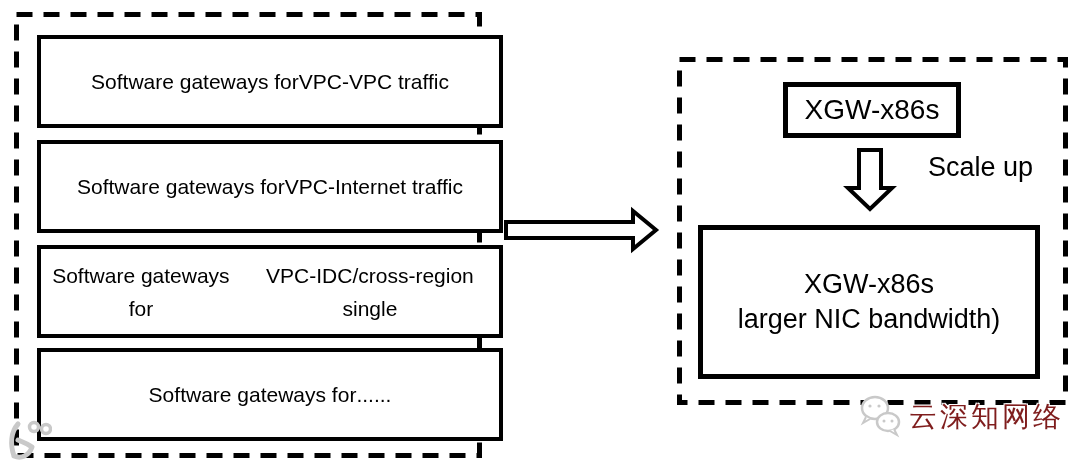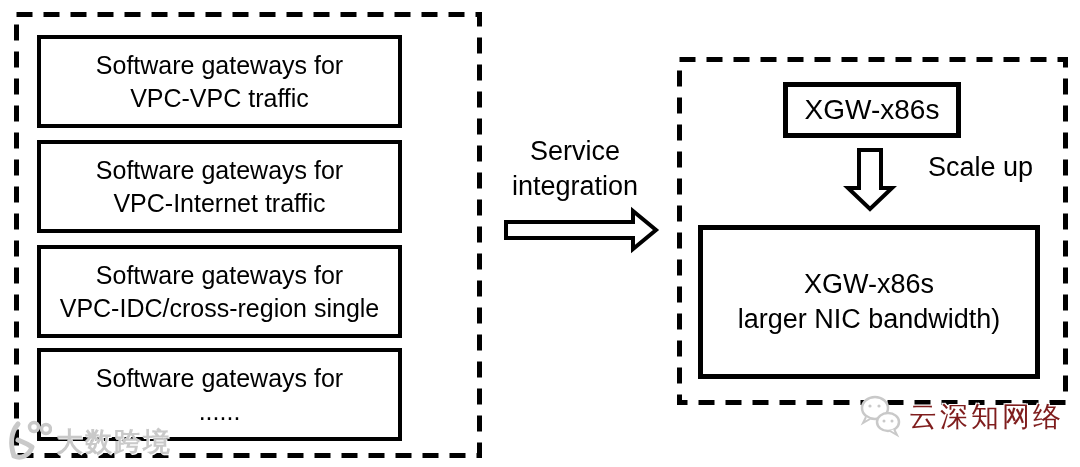--- a/index.html
+++ b/index.html
@@ -14,31 +14,31 @@
   }
   .svg-layer {
     position: absolute;
     left: 0; top: 0;
     width: 1080px; height: 467px;
     z-index: 1;
   }
   .gw-box {
     position: absolute;
     left: 37px;
-    width: 365px;
+    width: 466px;
     height: 93px;
     border: 4px solid #000;
     box-sizing: border-box;
     background: #ffffff;
     display: flex;
-    flex-direction: column;
+    flex-direction: row;
     justify-content: center;
     align-items: center;
     text-align: center;
-    font-size: 25px;
+    font-size: 21px;
     line-height: 33px;
     z-index: 2;
   }
   .gw-box-1 { top: 35px; }
   .gw-box-2 { top: 140px; }
   .gw-box-3 { top: 245px; }
   .gw-box-4 { top: 348px; }
   .connector-label {
     position: absolute;
     left: 494px;
@@ -148,45 +148,40 @@
   </div>
   <div class="gw-box gw-box-3">
     <div>Software gateways for</div>
     <div>VPC-IDC/cross-region single</div>
   </div>
   <div class="gw-box gw-box-4">
     <div>Software gateways for</div>
     <div>......</div>
   </div>
 
-  <div class="connector-label">
-    <div>Service</div>
-    <div>integration</div>
-  </div>
 
   <div class="top-box">
     <span>XGW-x86s</span>
   </div>
 
   <div class="scale-label">Scale up</div>
 
   <div class="bottom-box">
     <div>XGW-x86s</div>
     <div>larger NIC bandwidth)</div>
   </div>
 
   <div class="wm-left">
     <span>
       <svg width="48" height="44" viewBox="0 0 48 44">
         <path d="M14 6 C7 14 6 26 10 38 M10 38 C17 41 25 38 28 29 M28 29 C23 25 18 24 14 22" fill="none" stroke="#c9c9c9" stroke-width="5" stroke-linecap="round"></path>
         <circle cx="30" cy="9" r="4.5" fill="none" stroke="#c9c9c9" stroke-width="3.5"></circle>
         <circle cx="42" cy="11" r="4.5" fill="none" stroke="#c9c9c9" stroke-width="3.5"></circle>
       </svg>
     </span>
-    <span class="wm-text">大数跨境</span>
   </div>
 
   <div class="wm-right">
     <span>
       <svg width="46" height="46" viewBox="0 0 46 46">
         <ellipse cx="17" cy="16" rx="13" ry="11" fill="#ffffff" stroke="#c9c9c9" stroke-width="2.5"></ellipse>
         <path d="M8 25 L5 31 L12 27" fill="#ffffff" stroke="#c9c9c9" stroke-width="2"></path>
         <circle cx="12" cy="14" r="1.6" fill="#c9c9c9"></circle>
         <circle cx="21" cy="14" r="1.6" fill="#c9c9c9"></circle>
         <ellipse cx="30" cy="30" rx="11" ry="9" fill="#ffffff" stroke="#c9c9c9" stroke-width="2.5"></ellipse>

